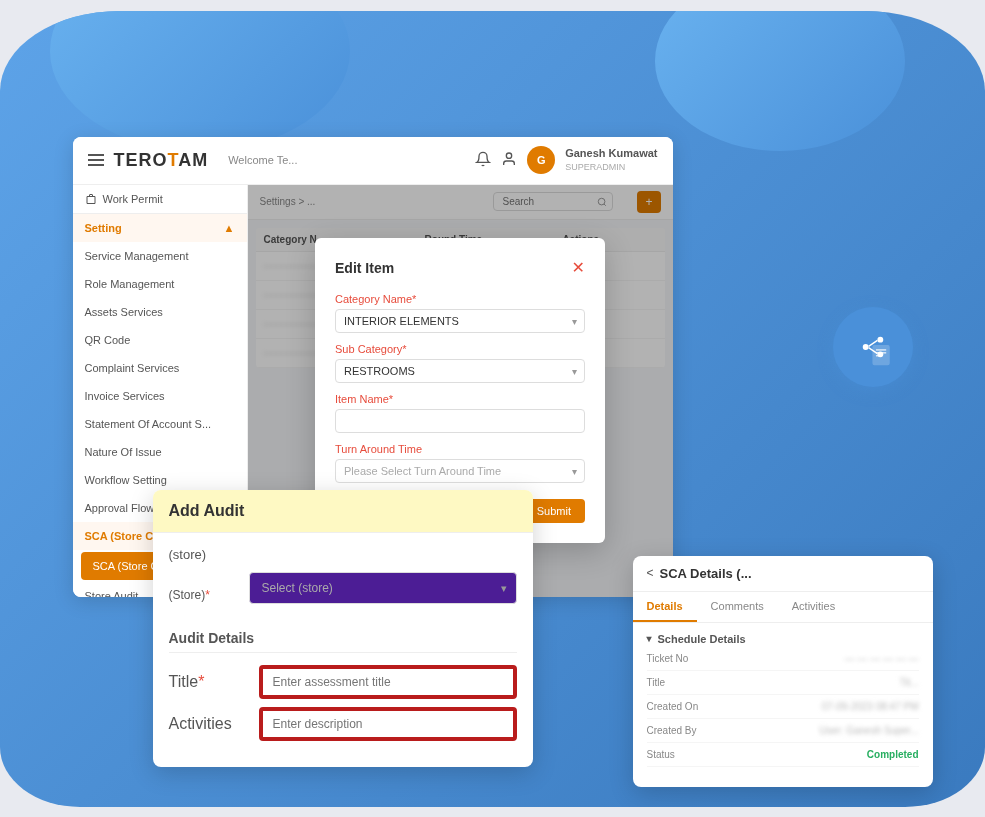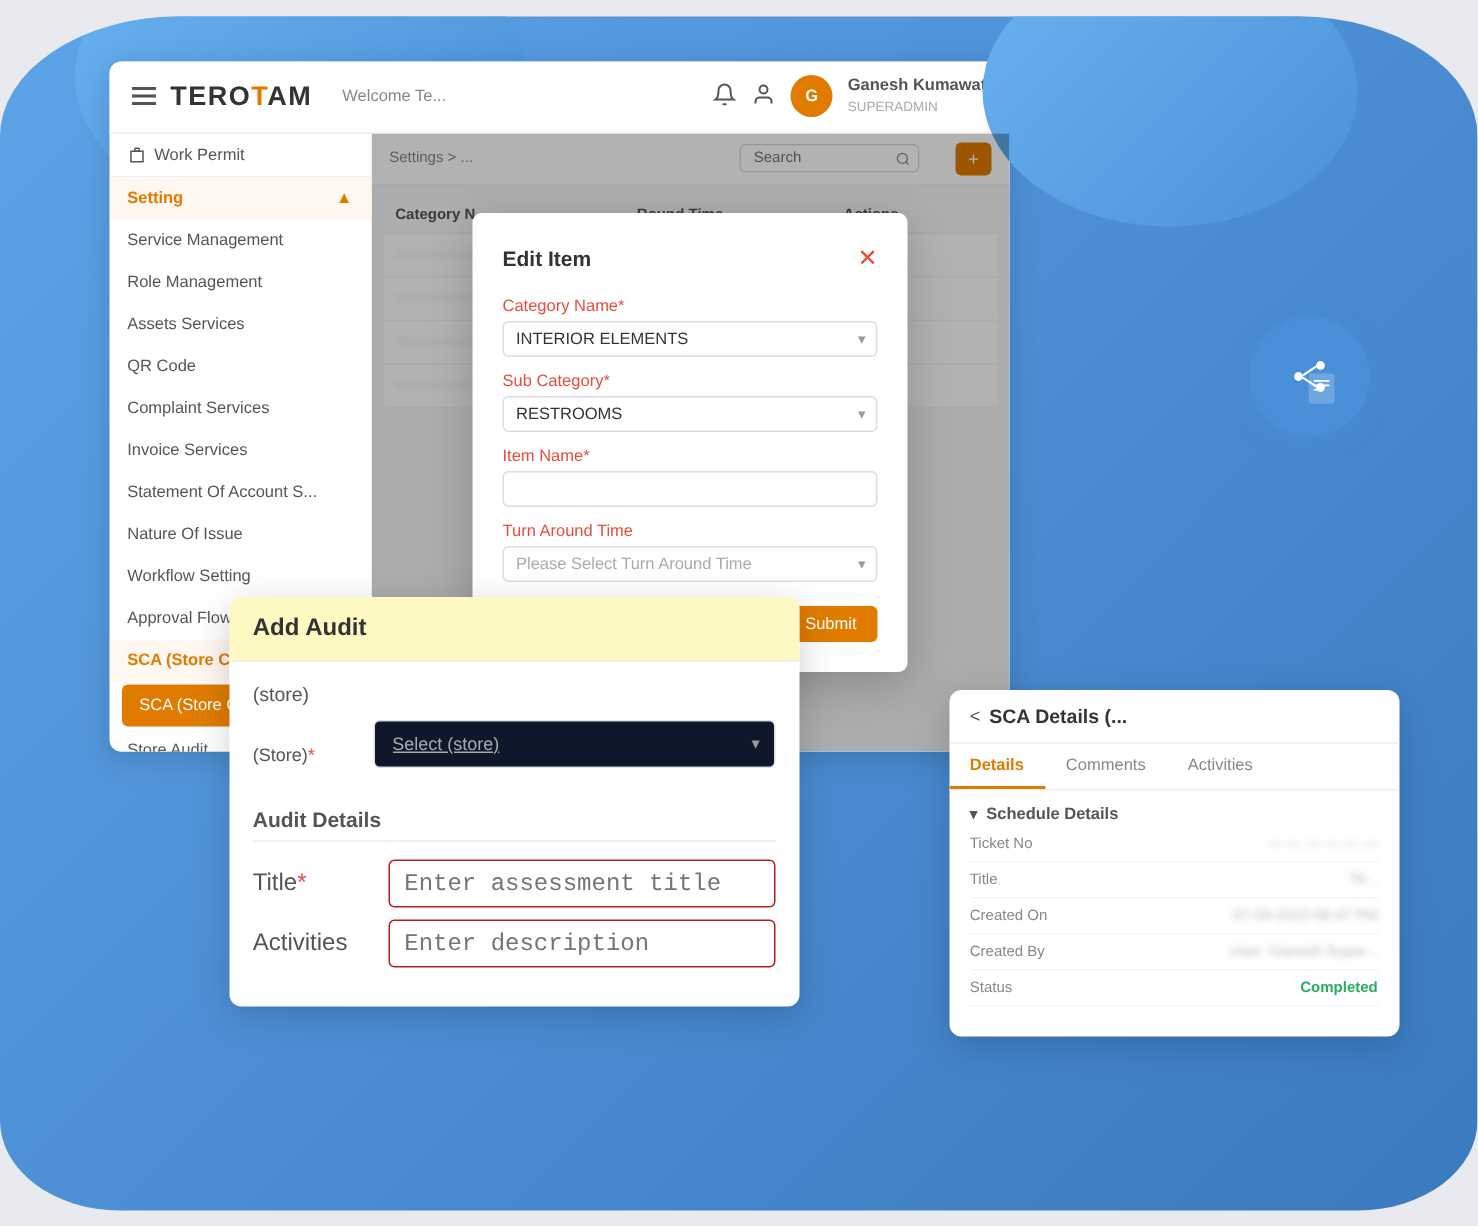--- a/index.html
+++ b/index.html
@@ -364,23 +364,22 @@
       margin-bottom: 14px;
     }
 
     .store-select {
       width: 100%;
       padding: 8px 12px;
       border: 1px solid #ddd;
       border-radius: 4px;
       font-size: 12px;
       color: #aaa;
-      background: #0f172a;
+      background: #4c1d95;
       appearance: none;
-      text-decoration: underline;
     }
 
     .store-select-wrapper::after {
       content: '▾';
       position: absolute;
       right: 10px;
       top: 50%;
       transform: translateY(-50%);
       font-size: 11px;
       color: #999;
@@ -411,25 +410,24 @@
       font-size: 16px;
       color: #555;
       width: 80px;
       flex-shrink: 0;
     }
     .field-label .req { color: #e74c3c; }
 
     .field-input {
       flex: 1;
       padding: 6px 10px;
-      border: 1px solid #b91c1c;
+      border: 4px solid #b91c1c;
       border-radius: 4px;
-      font-size: 16px;
+      font-size: 12px;
       color: #aaa;
-      font-family: Liberation Mono, monospace;
     }
 
     
     .sca-details-panel {
       position: absolute;
       bottom: 20px;
       right: 0px;
       width: 300px;
       background: #fff;
       border-radius: 8px;
@@ -552,21 +550,21 @@
 
     
     .cloud-wrapper {
       position: relative;
       width: 985px;
       height: 796px;
       background: linear-gradient(135deg, #5da3e8, #3a7abf);
       border-radius: 120px 120px 80px 80px / 80px 80px 60px 60px;
       overflow: hidden;
       display: flex;
-      align-items: flex-start;
+      align-items: flex-end;
       justify-content: center;
     }
 
     .cloud-wrapper::before {
       content: '';
       position: absolute;
       top: -60px;
       left: 50px;
       width: 300px;
       height: 200px;

